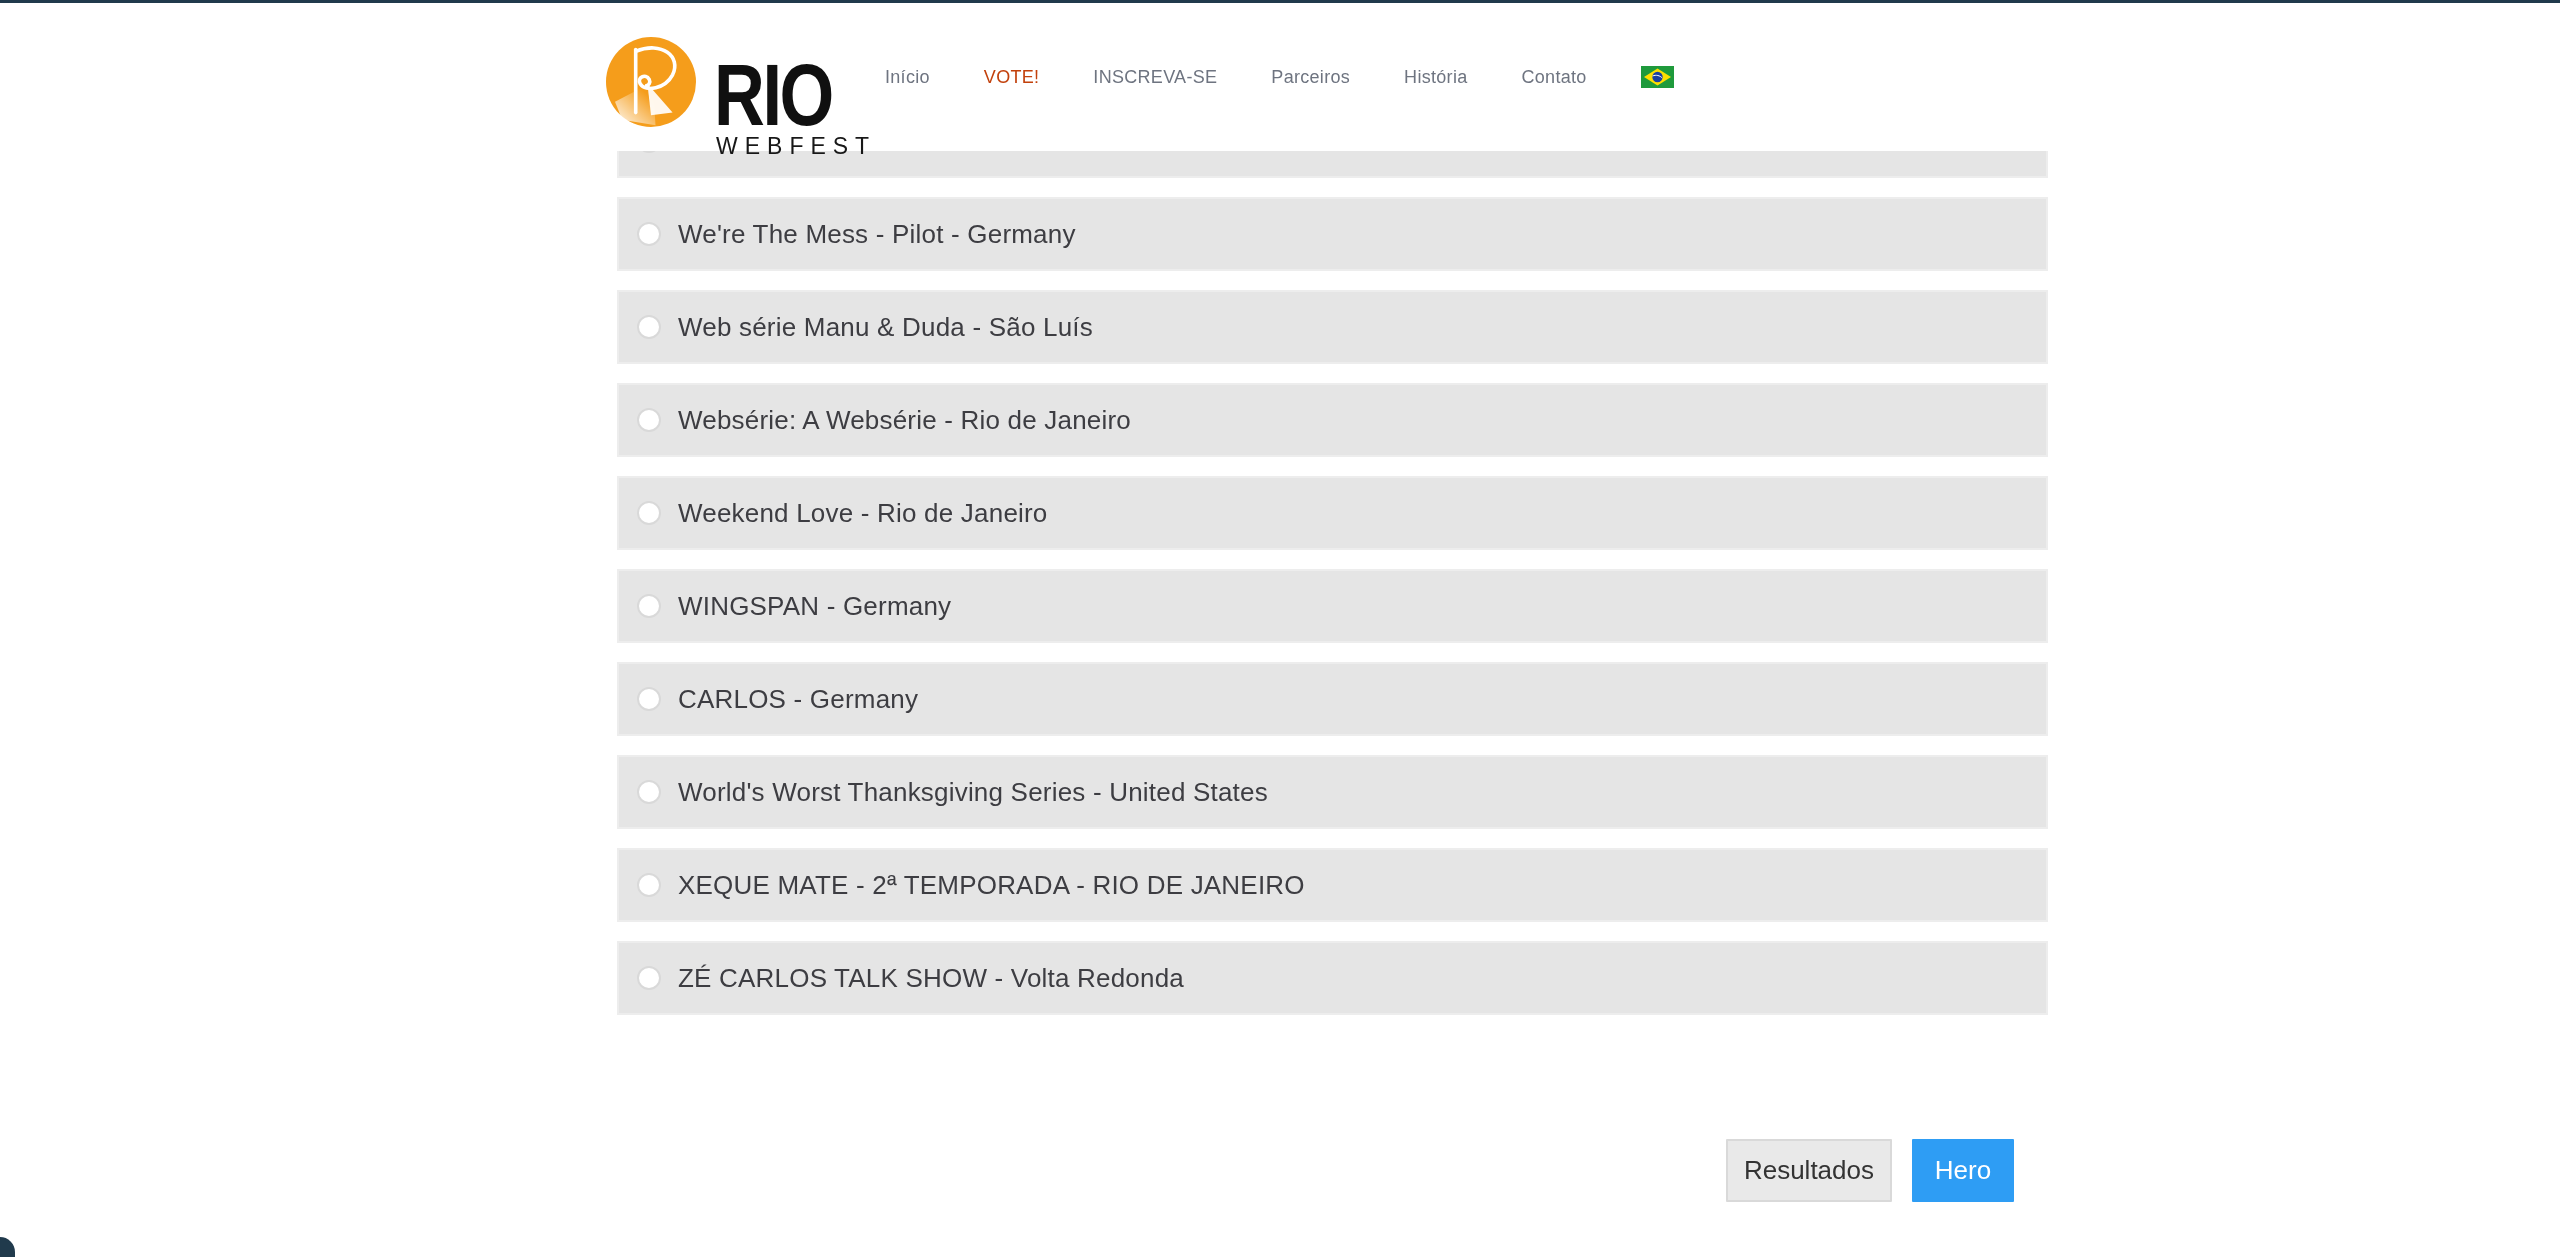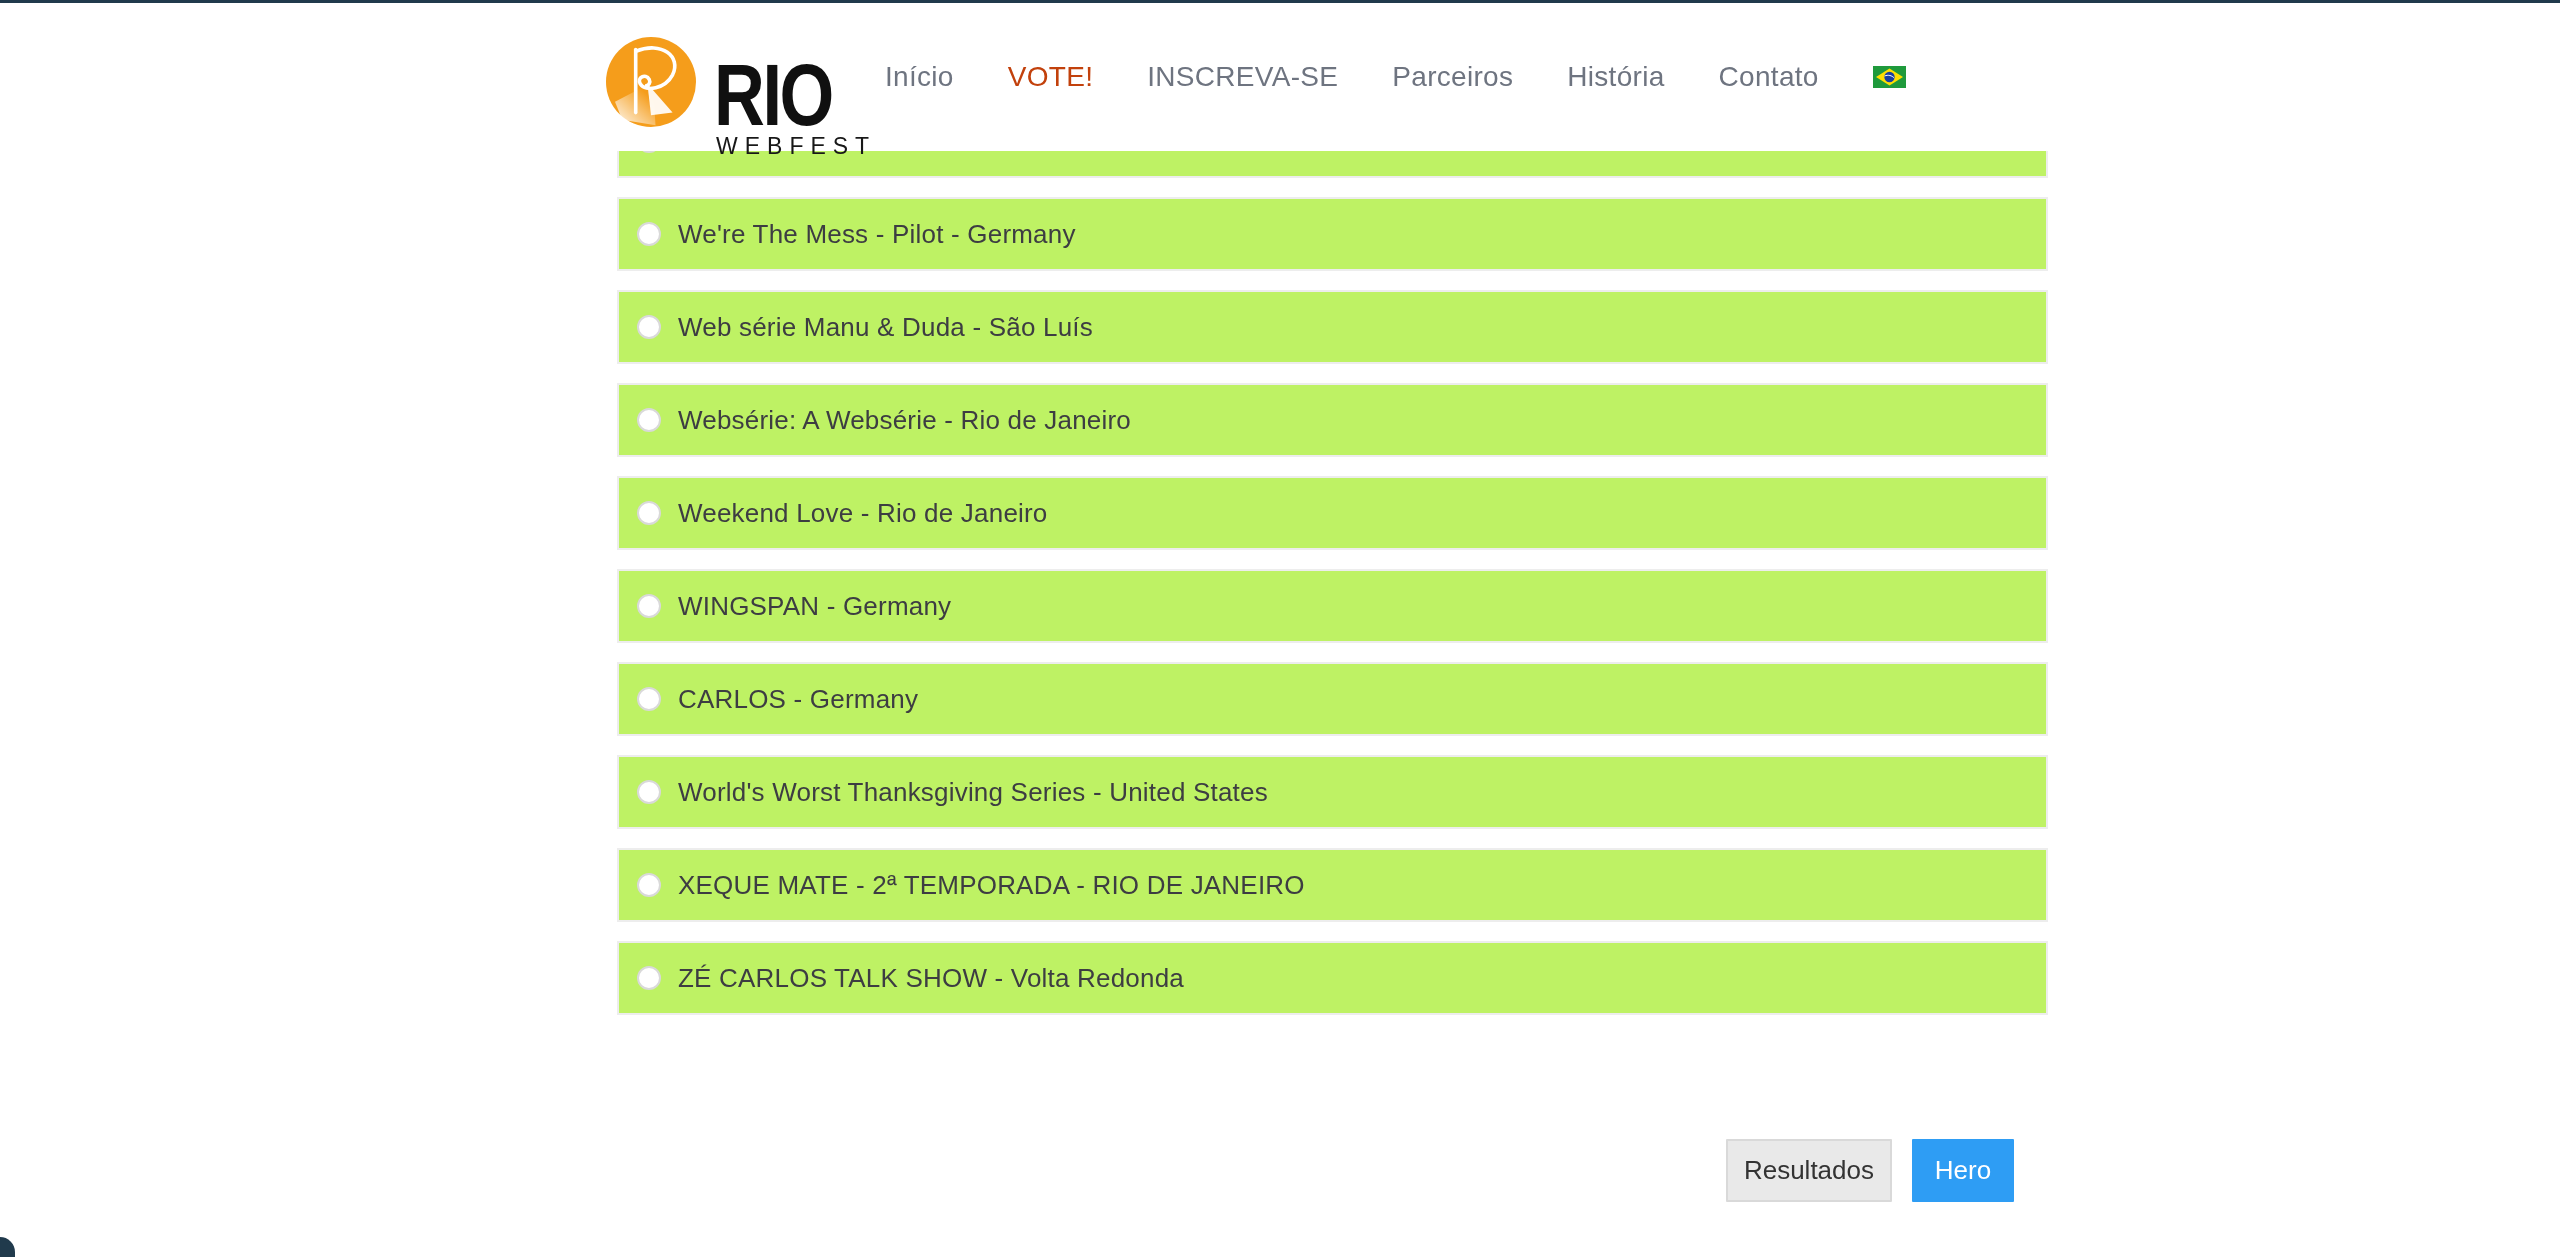--- a/index.html
+++ b/index.html
@@ -43,35 +43,35 @@
     position: absolute; left: 110px; top: 100px;
     font-size: 23px; font-weight: 400; color: #181818;
     letter-spacing: 7px; line-height: 1;
   }
   .nav {
     position: absolute; left: 885px; top: 0;
     height: 148px;
     display: flex; align-items: center; gap: 54px;
   }
   .nav-item {
-    font-size: 28px; color: #6e7480; cursor: pointer;
+    font-size: 18px; color: #6e7480; cursor: pointer;
     letter-spacing: 0.3px; white-space: nowrap;
   }
   .nav-item.active { color: #c2410c; }
   .flag { width: 33px; height: 22px; cursor: pointer; display: block; }
 
   
   .list {
     position: absolute; left: 617px; top: 104px;
     width: 1431px;
     z-index: 1;
   }
   .option-row {
     height: 74px; margin-bottom: 19px;
-    background: #bef264;
+    background: #e5e5e5;
     border: 2px solid #ededed;
     display: flex; align-items: center;
     padding-left: 18px;
     cursor: pointer;
   }
   .radio {
     width: 24px; height: 24px;
     border: 2px solid #d9d9d9; border-radius: 50%;
     background: #ffffff;
     flex: 0 0 24px; margin-right: 17px;

